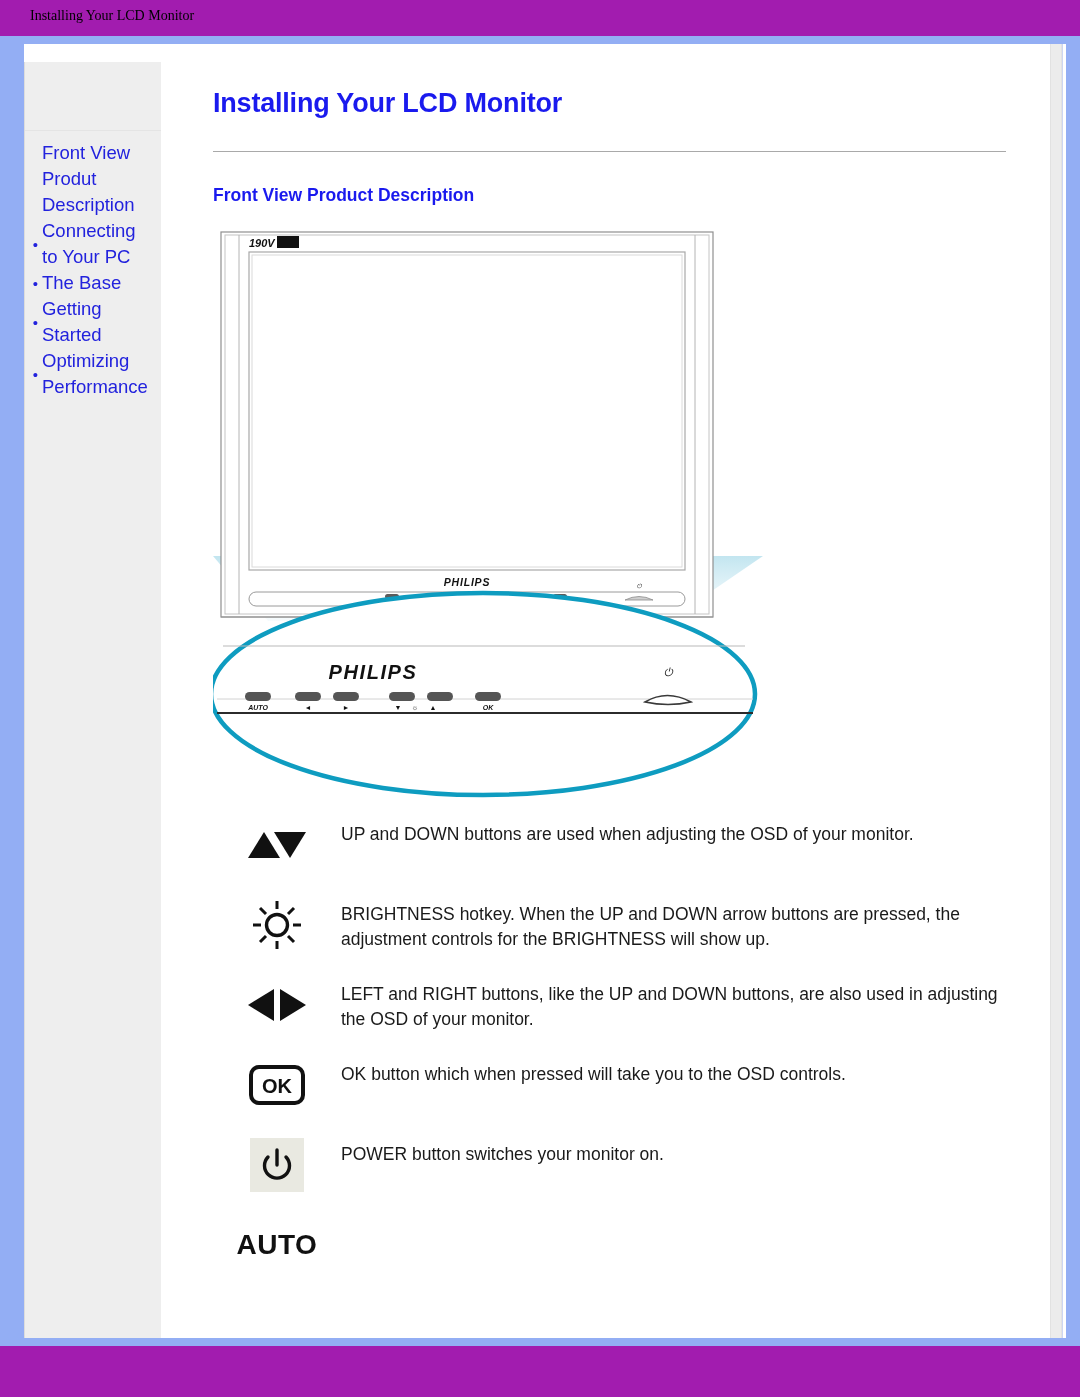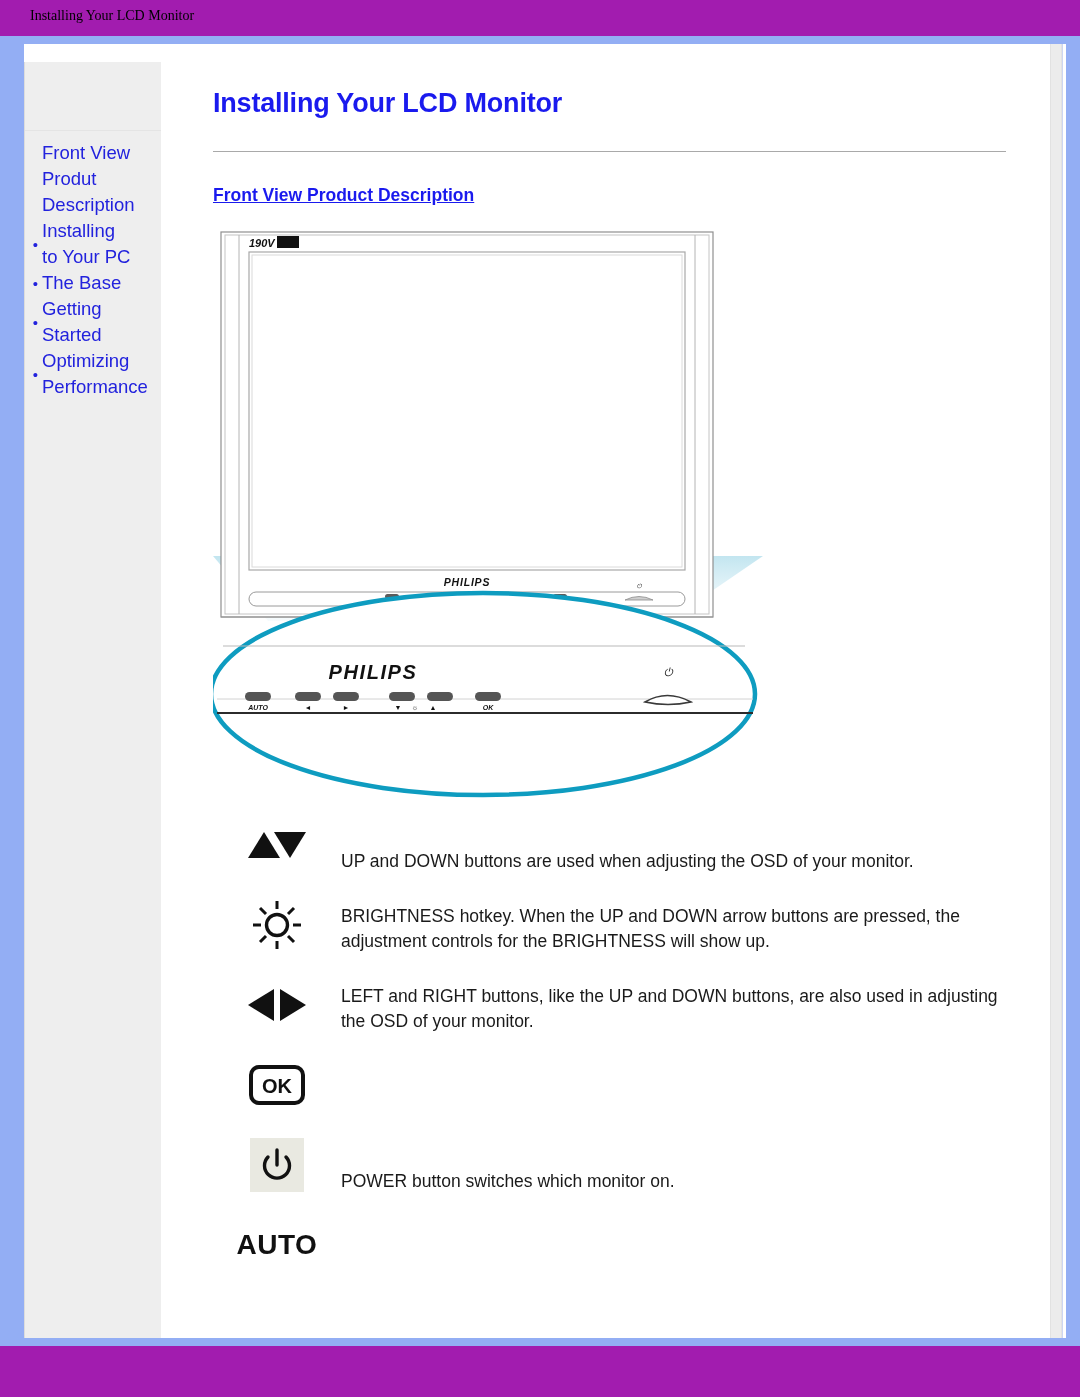--- a/index.html
+++ b/index.html
@@ -138,41 +138,40 @@
     margin: 32px 0 0 0;
     height: 2px;
     background: #a9a9a9;
     border-bottom: 1px solid #ffffff;
   }
   h2.section-title {
     margin: 32px 0 0 0;
     font-size: 17.5px;
     font-weight: bold;
     color: #1a1aee;
-    text-decoration: underline;
   }
 
   
   .figure {
     position: relative;
     height: 590px;
     margin-top: 20px;
     font-style: italic;
   }
   .figure svg { display: block; }
 
   
   .desc-list {
     margin: 0;
     padding: 0;
     list-style: none;
   }
   .desc-row {
     display: flex;
-    align-items: flex-end;
+    align-items: flex-start;
     margin-bottom: 22px;
   }
   .desc-icon {
     flex: 0 0 128px;
     width: 128px;
     height: 58px;
     position: relative;
     display: flex;
     align-items: center;
     justify-content: center;
@@ -227,21 +226,21 @@
 
           <li class="nav-item first">
             <span class="nav-bullet hidden">•</span>
             <a class="nav-label" href="#">Front View
 Produt
 Description</a>
           </li>
 
           <li class="nav-item">
             <span class="nav-bullet">•</span>
-            <a class="nav-label" href="#">Installing
+            <a class="nav-label" href="#">Connecting
 to Your PC</a>
           </li>
 
           <li class="nav-item">
             <span class="nav-bullet">•</span>
             <a class="nav-label" href="#">The Base</a>
           </li>
 
           <li class="nav-item">
             <span class="nav-bullet">•</span>
@@ -400,32 +399,33 @@
               <span class="desc-text">LEFT and RIGHT buttons, like the UP and DOWN buttons, are also used in adjusting the OSD of your monitor.</span>
             </li>
 
             <li class="desc-row">
               <span class="desc-icon">
                 <svg width="58" height="42" viewBox="0 0 58 42">
                   <rect x="3" y="3" width="52" height="36" rx="8" fill="#ffffff" stroke="#111111" stroke-width="4"></rect>
                   <text x="29" y="29" font-family="'Liberation Sans', sans-serif" font-size="20" font-weight="bold" text-anchor="middle" fill="#111111">OK</text>
                 </svg>
               </span>
+              <span class="desc-text">OK button which when pressed will take you to the OSD controls.</span>
             </li>
 
             <li class="desc-row">
               <span class="desc-icon">
                 <span class="power-box">
                   <svg width="40" height="40" viewBox="0 0 40 40">
                     <path d="M11 12 a12.5 12.5 0 1 0 18 0" fill="none" stroke="#111111" stroke-width="3.4" stroke-linecap="round"></path>
                     <line x1="20" y1="5" x2="20" y2="20" stroke="#111111" stroke-width="3.4" stroke-linecap="round"></line>
                   </svg>
                 </span>
               </span>
-              <span class="desc-text">POWER button switches which monitor on.</span>
+              <span class="desc-text">POWER button switches your monitor on.</span>
             </li>
 
             <li class="desc-row">
               <span class="desc-icon">
                 <span class="auto-glyph">AUTO</span>
               </span>
             </li>
 
           </ul>
 

